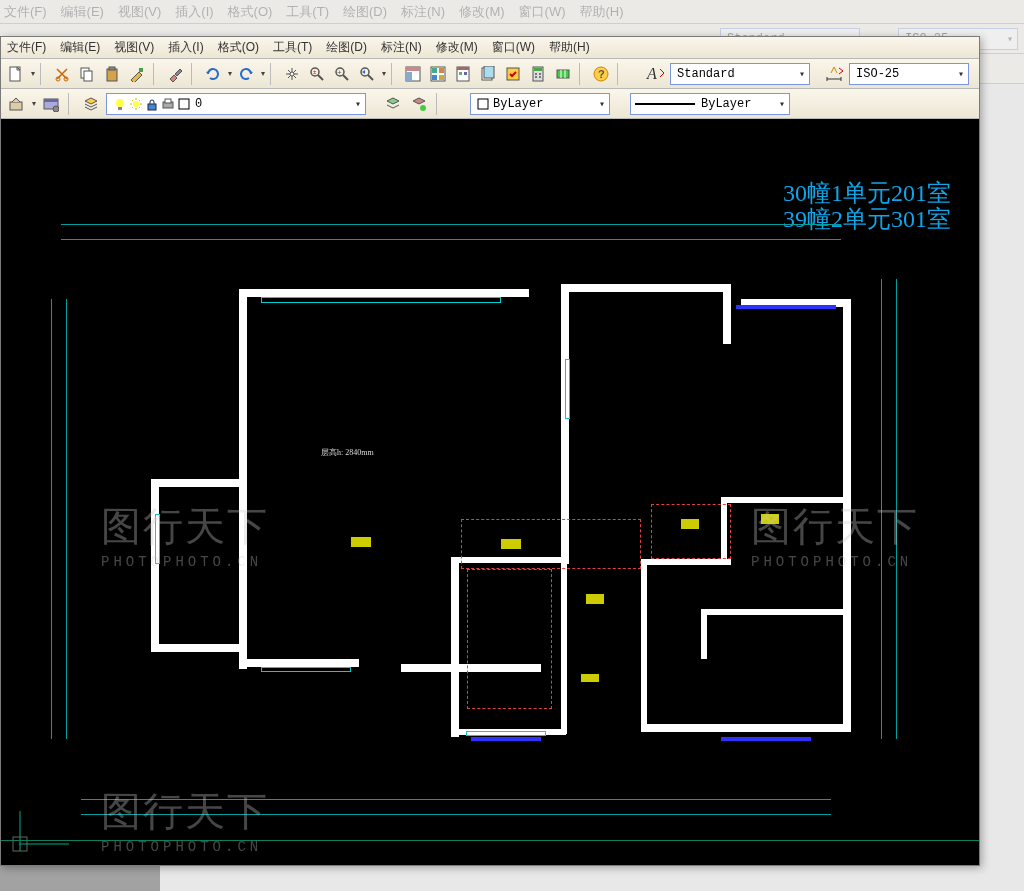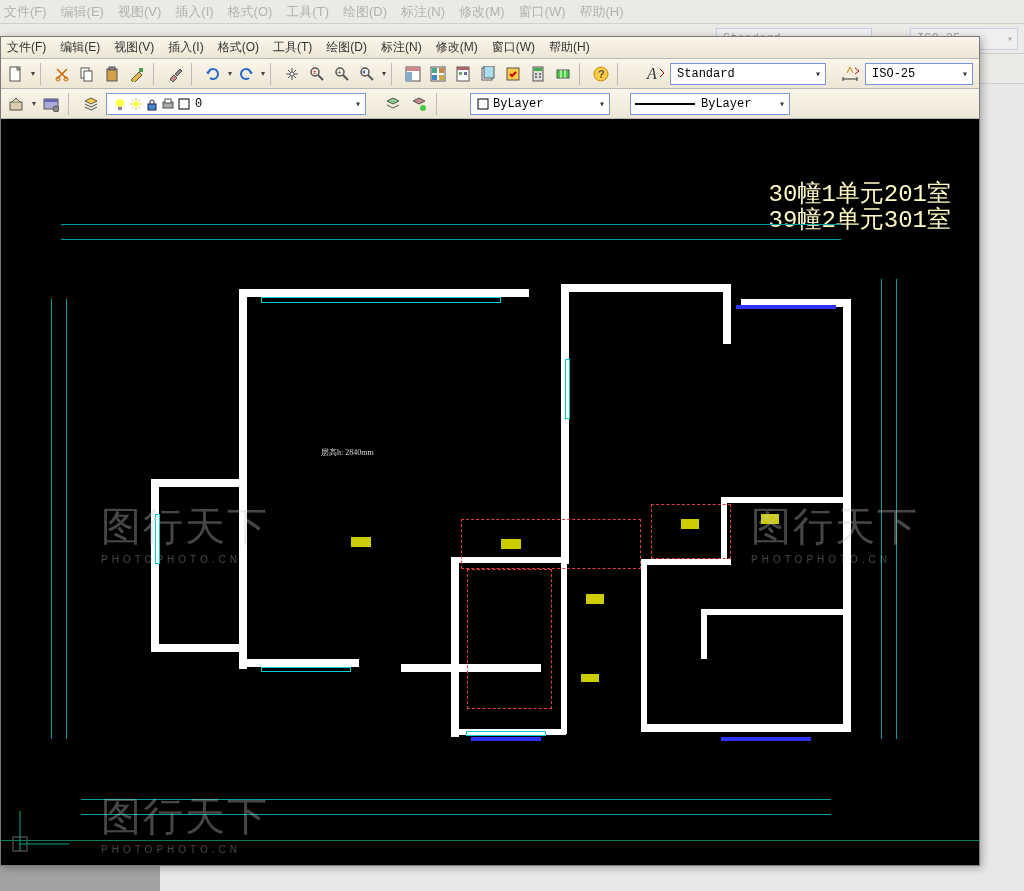--- a/index.html
+++ b/index.html
@@ -19,40 +19,40 @@
 .win .toolbar { background:linear-gradient(#faf6ea,#ece6d4); height:30px; border-bottom:1px solid #b8b8b8; display:flex; align-items:center; gap:3px; padding:0 4px;}
 .win .toolbar2 { background:linear-gradient(#faf6ea,#ece6d4); height:30px; border-bottom:1px solid #b8b8b8; display:flex; align-items:center; gap:4px; padding:0 4px;}
 
 .icon-btn { width:22px; height:22px; display:inline-flex; align-items:center; justify-content:center; cursor:pointer; border:1px solid transparent; border-radius:2px;}
 .sep { width:6px; height:22px; border-left:1px solid #bbb; margin:0 2px;}
 .dropdown-arrow { font-size:8px; color:#444; margin-left:1px;}
 
 .combo { height:22px; background:#fff; border:1px solid #7a96df; display:inline-flex; align-items:center; padding:0 18px 0 6px; position:relative; font-family:"Courier New",monospace;}
 .combo::after { content:"▾"; position:absolute; right:4px; color:#333; font-size:10px;}
 .combo.layer { width:260px;}
-.combo.style { width:156px;text-align:center;}
-.combo.dim { width:108px;}
+.combo.style { width:140px;text-align:center;}
+.combo.dim { width:120px;}
 .combo.bylayer1 { width:140px;}
 .combo.bylayer2 { width:160px; padding-left:4px;}
 
 .layerline { display:inline-block; width:60px; border-top:2px solid #000; margin-right:6px; vertical-align:middle;}
 
 .canvas { position:absolute; top:82px; left:0; right:0; bottom:0; background:#000; overflow:hidden;}
 
 
-.dwg-label { position:absolute; color:#fef9c3; font-family:Liberation Mono, monospace; font-size:24px; right:28px;}
+.dwg-label { position:absolute; color:#0ea5e9; font-family:Liberation Serif, serif; font-size:24px; right:28px;}
 .dim-tick { position:absolute; background:#00a0a0;}
 .wall { position:absolute; background:#fff;}
 .cyan { position:absolute; border:1px solid #00d0d0;}
 .blue { position:absolute; background:#3030ff;}
 .red-dash { position:absolute; border:1px dashed #e04040;}
 .yellow { position:absolute; background:#cccc00;}
 .note { position:absolute; color:#ddd; font-size:8px; font-family:SimSun;}
 .watermark { position:absolute; color:rgba(200,200,200,0.35); font-size:40px; font-family:SimSun; transform:rotate(0deg); pointer-events:none; letter-spacing:2px; text-align:left;}
-.watermark small{display:block;font-size:10px;letter-spacing:4px;color:rgba(200,200,200,0.35);font-family:Liberation Sans, sans-serif;}
+.watermark small{display:block;font-size:14px;letter-spacing:4px;color:rgba(200,200,200,0.35);font-family:Liberation Mono, monospace;}
 .layer-icons { display:inline-flex; gap:2px; align-items:center; margin-right:4px;}
 .layer-icons span{width:14px;height:14px;display:inline-block;}
 
 svg { display:block;}
 </style>
 </head>
 <body>
 
 <div class="ghost">
   <div class="menubar">

